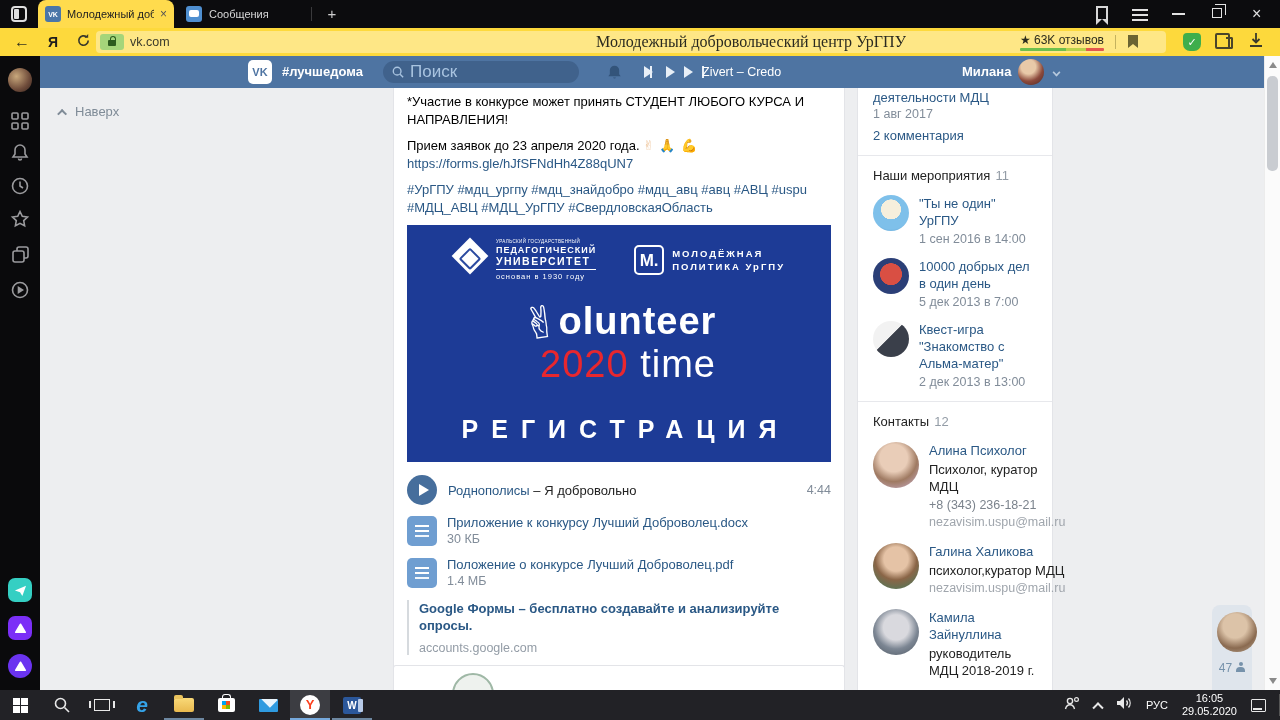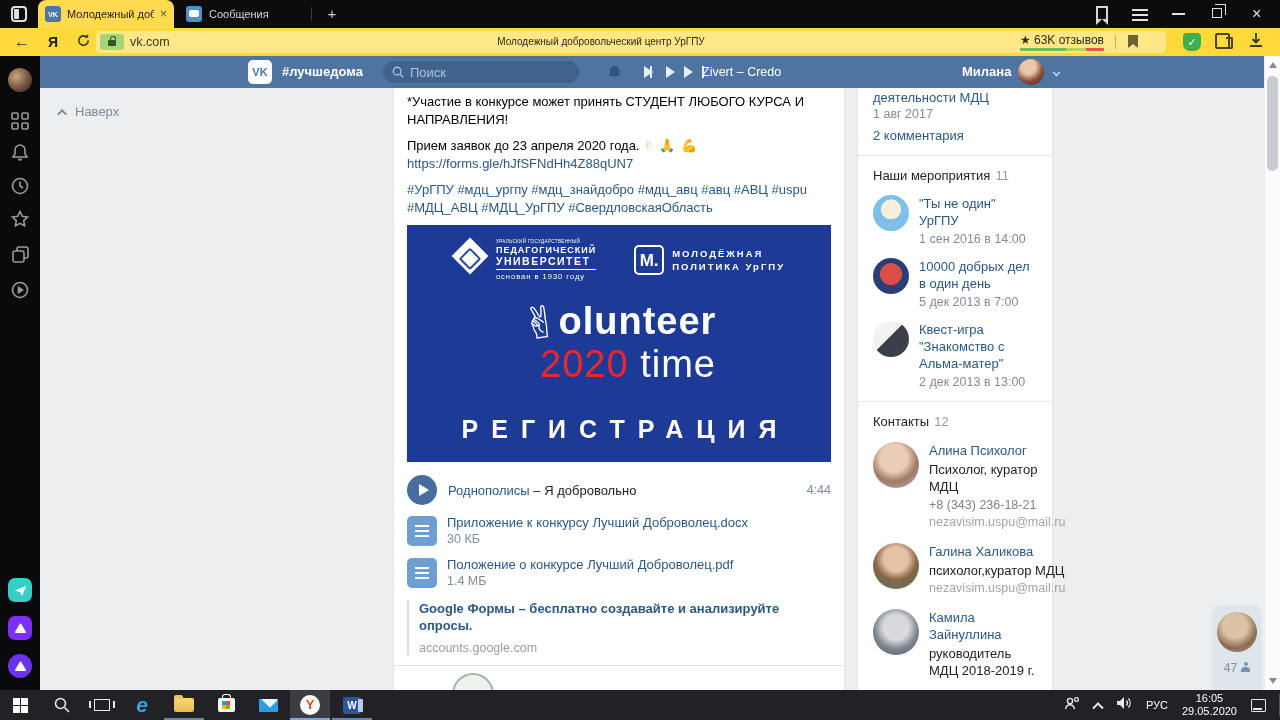--- a/index.html
+++ b/index.html
@@ -31,21 +31,21 @@
   
   .toolbar { position:absolute; left:0; top:28px; width:1280px; height:28px; background:#fdd93c; }
   .nav-back { position:absolute; left:14px; top:2px; font-size:16px; color:#33331f; line-height:24px; }
   .ya-logo { position:absolute; left:48px; top:4px; font-size:14px; font-weight:bold; color:#1d1d1d; line-height:20px; }
   .reloadico { position:absolute; left:76px; top:5px; }
   .omnibox { position:absolute; left:96px; top:3px; width:1070px; height:22px; background:rgba(255,255,255,0.38); border-radius:4px; }
   .lockchip { position:absolute; left:4px; top:3px; width:24px; height:16px; background:#a5d57a; border-radius:3px; }
   .lockchip::before { content:""; position:absolute; left:8px; top:6px; width:8px; height:6px; background:#2d5c1e; border-radius:1px; }
   .lockchip::after { content:""; position:absolute; left:10px; top:2px; width:4px; height:5px; border:1.5px solid #2d5c1e; border-bottom:none; border-radius:3px 3px 0 0; }
   .urltxt { position:absolute; left:34px; top:0; font-size:12.5px; color:#3a3a2c; line-height:22px; }
-  .centitle { position:absolute; left:200px; right:260px; top:0; text-align:center; font-size:10px; color:#2a2a20; line-height:22px; white-space:nowrap; overflow:hidden; }
+  .centitle { position:absolute; left:200px; right:260px; top:0; text-align:right; font-size:16px; color:#2a2a20; line-height:22px; white-space:nowrap; overflow:hidden;font-family:Liberation Serif, serif; }
   .reviews { position:absolute; right:62px; top:2px; font-size:12px; color:#2b2b1d; line-height:15px; }
   .reviews .bar { height:3px; margin-top:0; border-radius:1px; background:linear-gradient(90deg,#6fbf4c 0 55%,#b9d24b 55% 78%,#e4574d 78% 100%); }
   .omnisep { position:absolute; right:50px; top:4px; width:1px; height:14px; background:rgba(90,80,20,.35); }
   .bmico { position:absolute; right:28px; top:4px; width:10px; height:13px; background:#6b6432; clip-path:polygon(0 0,100% 0,100% 100%,50% 70%,0 100%); }
   .shieldico { position:absolute; left:1183px; top:5px; width:18px; height:18px; background:#3fae4c; border-radius:4px 4px 7px 7px; color:#fff; font-size:11px; font-weight:bold; text-align:center; line-height:18px; }
   .collico { position:absolute; left:1215px; top:5px; width:15px; height:16px; border:2px solid #4a452a; border-radius:2px; }
   .collico::after { content:""; position:absolute; right:-5px; top:2px; width:5px; height:8px; border:2px solid #4a452a; border-left:none; border-radius:0 2px 2px 0; }
   .dlico { position:absolute; left:1248px; top:4px; }
 
   
@@ -57,21 +57,21 @@
   .app-teal { background:#35cfc3; }
   .app-psq { background:#7b2ff7; }
   .app-psq::before { content:""; position:absolute; right:-3px; top:-3px; width:14px; height:14px; background:#ff2d78; border-radius:4px; z-index:-1; }
   .app-pc { border-radius:50%; background:#6a33f0; }
 
   
   .vkheader { position:absolute; left:40px; top:56px; width:1224px; height:32px; background:#4e74a2; }
   .vklogo { position:absolute; left:208px; top:4px; width:24px; height:24px; background:#fff; border-radius:5px; color:#4e74a2; font-weight:bold; font-size:11px; display:flex; align-items:center; justify-content:center; }
   .vktag { position:absolute; left:242px; top:0; line-height:32px; color:#fff; font-weight:bold; font-size:13px; }
   .vksearch { position:absolute; left:343px; top:5px; width:196px; height:22px; background:#40628c; border-radius:11px; display:flex; align-items:center; padding:0 9px; gap:6px; }
-  .vksearch input { background:transparent; border:none; outline:none; color:#cfe0f2; font-size:13px; width:150px; font-family:inherit; }
+  .vksearch input { background:transparent; border:none; outline:none; color:#cfe0f2; font-size:17px; width:150px; font-family:inherit; }
   .vksearch input::placeholder { color:#a9c4e0; }
   .vkbell { position:absolute; left:566px; top:7px; }
   .pbtn { position:absolute; top:10px; width:0; height:0; }
   .tri-r { border-left:9px solid #e8eff7; border-top:6px solid transparent; border-bottom:6px solid transparent; }
   .bar-l::before { content:""; position:absolute; left:-3px; top:-6px; width:2px; height:12px; background:#e8eff7; }
   .bar-r::after { content:""; position:absolute; left:9px; top:-6px; width:2px; height:12px; background:#e8eff7; }
   .vktrack { position:absolute; left:662px; top:0; line-height:32px; color:#fff; font-size:12.5px; }
   .vkuser { position:absolute; left:922px; top:0; line-height:32px; color:#fff; font-size:13px; font-weight:bold; }
   .vkuav { position:absolute; left:978px; top:3px; width:26px; height:26px; border-radius:50%; background:radial-gradient(circle at 40% 30%,#e8c9a8 30%,#8c4a3c 60%,#4a2420); }
   .vkchev { position:absolute; left:1013px; top:13px; width:7px; height:7px; border-right:2px solid #b7c9dd; border-bottom:2px solid #b7c9dd; transform:rotate(45deg) scale(.8); }
@@ -154,21 +154,21 @@
   .ct1 { background:radial-gradient(circle at 45% 35%,#e9cdb8 35%,#9f7a62 60%,#cdb4d6); }
   .ct2 { background:radial-gradient(circle at 50% 35%,#e5c3a6 32%,#8a6547 55%,#3e7d5e); }
   .ct3 { background:radial-gradient(circle at 50% 40%,#d9d9de 35%,#7c8693 60%,#4c5560); }
   .ct4 { background:radial-gradient(circle at 45% 40%,#e3bfa6 32%,#7c2c3a 58%,#551f2c); }
   .ctname { font-size:13px; color:#2a5885; line-height:17px; }
   .ctrole { font-size:13px; color:#222; line-height:17px; margin-top:2px; }
   .ctphone { font-size:12.5px; color:#7b838c; line-height:16px; margin-top:2px; }
   .ctmail { font-size:12.5px; color:#a0a6ad; line-height:16px; margin-top:1px; }
 
   
-  .online { position:absolute; left:1172px; top:517px; width:50px; height:85px; background:#dfe5ec; border-radius:8px 8px 0 0; }
+  .online { position:absolute; left:1172px; top:517px; width:40px; height:85px; background:#dfe5ec; border-radius:8px 8px 0 0; }
   .onav { position:absolute; left:5px; top:7px; width:40px; height:40px; border-radius:50%; background:radial-gradient(circle at 45% 35%,#dcc3a8 35%,#8a6a50 65%,#b8a894); }
   .oncnt { position:absolute; left:0; right:0; top:56px; text-align:center; font-size:12px; color:#7692ab; }
   .personico { display:inline-block; width:9px; height:10px; position:relative; margin-left:4px; }
   .personico::before { content:""; position:absolute; left:2.5px; top:0; width:4px; height:4px; border-radius:50%; background:#7692ab; }
   .personico::after { content:""; position:absolute; left:0; top:4.5px; width:9px; height:5px; border-radius:4px 4px 0 0; background:#7692ab; }
 
   
   .scrollbar { position:absolute; left:1264px; top:56px; width:16px; height:634px; background:#fbfbfb; border-left:1px solid #ececec; }
   .scr-up { position:absolute; left:4px; top:6px; width:0; height:0; border-left:4px solid transparent; border-right:4px solid transparent; border-bottom:6px solid #8a8a8a; }
   .scr-dn { position:absolute; left:4px; bottom:6px; width:0; height:0; border-left:4px solid transparent; border-right:4px solid transparent; border-top:6px solid #8a8a8a; }

